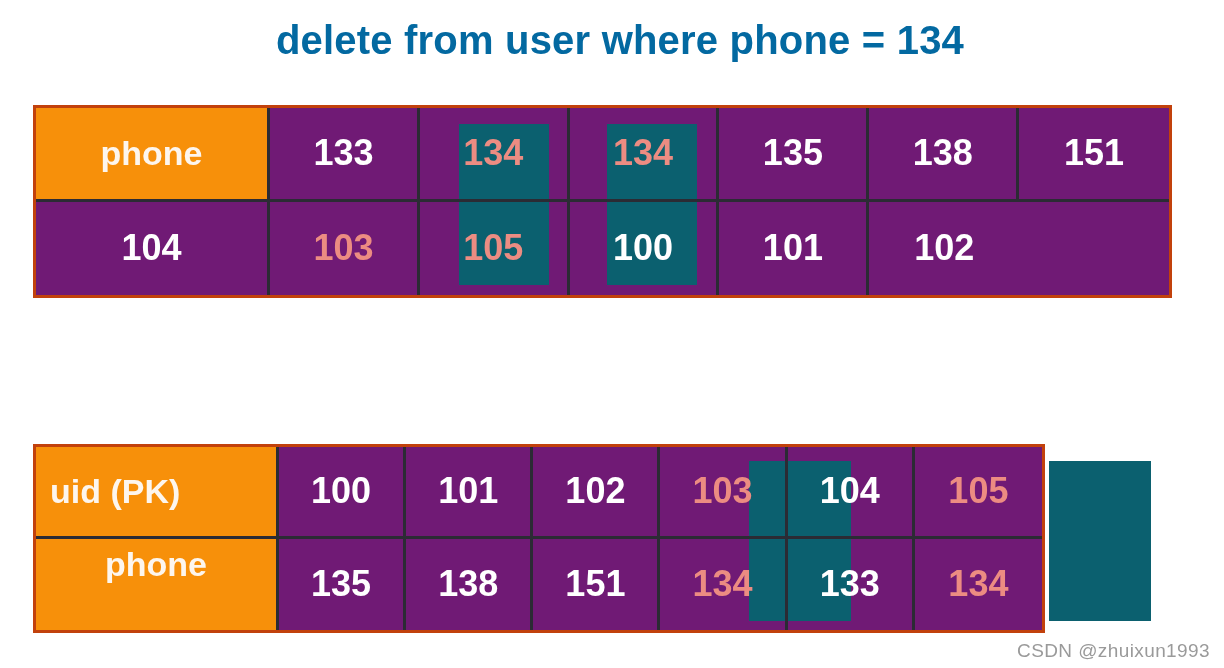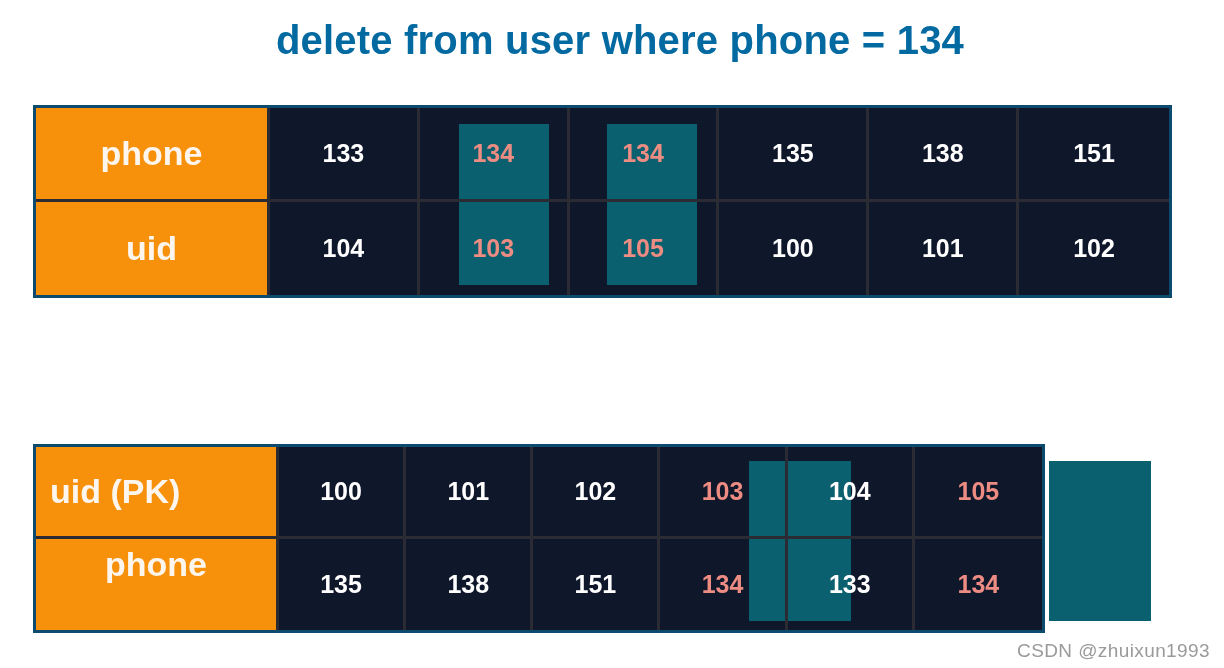--- a/index.html
+++ b/index.html
@@ -26,39 +26,39 @@
     font-size: 40px;
     font-weight: bold;
     letter-spacing: 0.2px;
     white-space: nowrap;
   }
 
   
   .tbl {
     position: absolute;
     box-sizing: border-box;
-    border: 3px solid #0c4a6e;
-    background: #0f172a;
+    border: 3px solid #c2410c;
+    background: #701a75;
   }
   .tbl .grid {
     position: absolute;
     inset: 0;
     display: grid;
     z-index: 3;
   }
   .cell {
     position: relative;
     box-sizing: border-box;
     display: flex;
     align-items: center;
     justify-content: center;
     border-right: 3px solid #2b2b34;
     border-bottom: 3px solid #2b2b34;
     color: #ffffff;
-    font-size: 25px;
+    font-size: 36px;
     font-weight: bold;
     background: transparent;
     overflow: visible;
   }
   .cell.lastcol { border-right: none; }
   .cell.lastrow { border-bottom: none; }
   .cell.label {
     background: #f7900a;
     font-size: 34px;
     color: #fdf6ee;
@@ -107,23 +107,20 @@
     <div class="cell label">
       <span class="lbl-wrap">phone</span>
     </div>
     <div class="cell">133</div>
     <div class="cell hl">134</div>
     <div class="cell hl">134</div>
     <div class="cell">135</div>
     <div class="cell">138</div>
     <div class="cell lastcol">151</div>
 
-    <div class="cell label lastrow">
-      <span class="lbl-wrap">uid</span>
-    </div>
     <div class="cell lastrow">104</div>
     <div class="cell lastrow hl">103</div>
     <div class="cell lastrow hl">105</div>
     <div class="cell lastrow">100</div>
     <div class="cell lastrow">101</div>
     <div class="cell lastrow lastcol">102</div>
   </div>
 </div>
 
 <div class="tbl" id="bottom-table" style="left:33px; top:444px; width:1012px; height:189px;">

